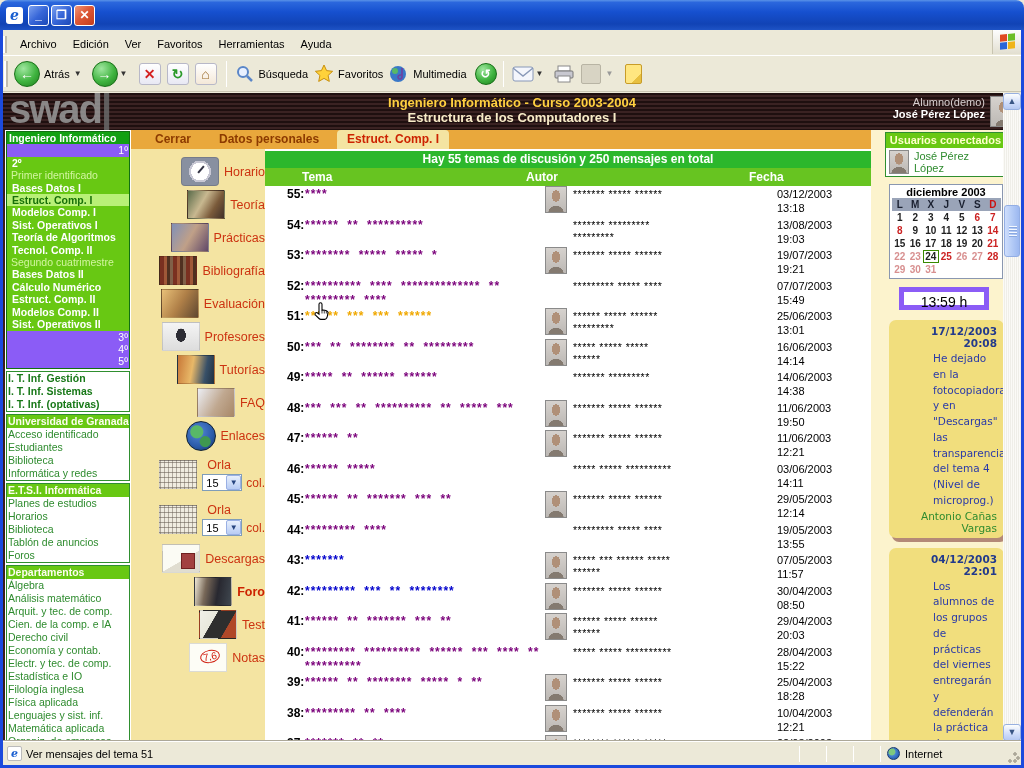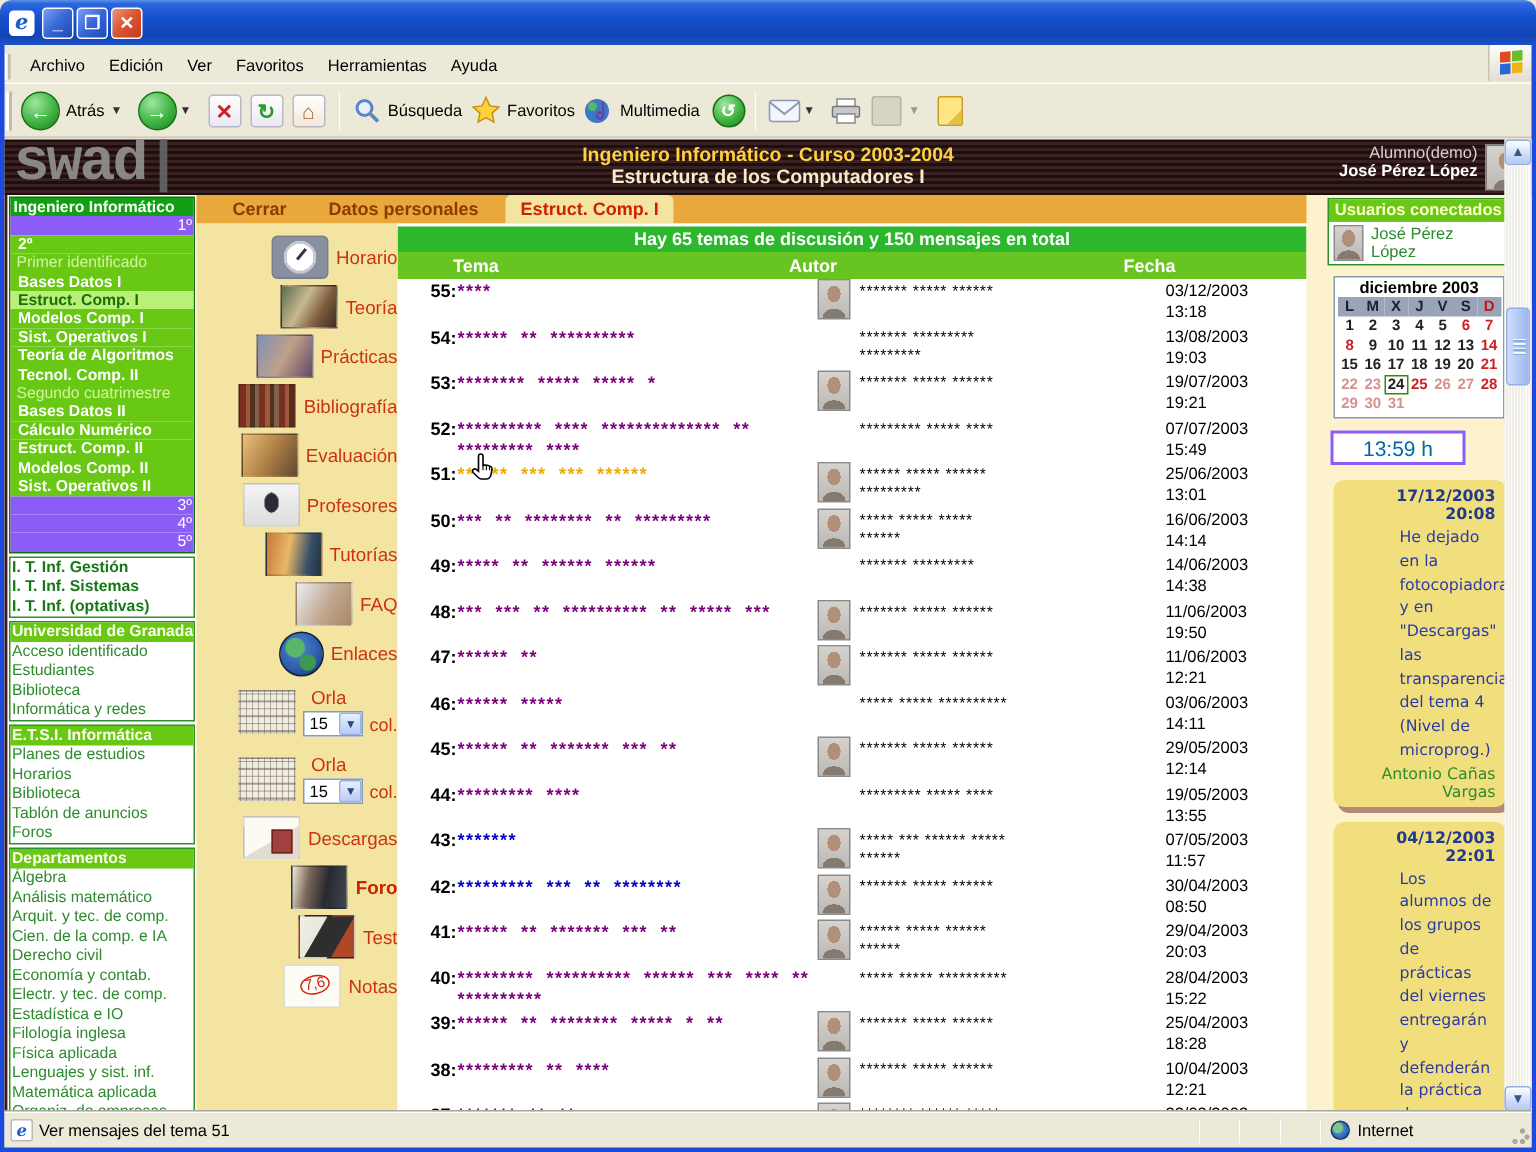--- a/index.html
+++ b/index.html
@@ -43,21 +43,21 @@
     display:flex; align-items:center; justify-content:center; font-size:14px; font-weight:bold; margin:0 3px; }
   .tool-item { display:flex; align-items:center; margin:0 2px; }
   .gray-ico { width:20px; height:20px; background:#d8d4c4; border:1px solid #b8b4a4; border-radius:2px; margin:0 2px; }
   .note-ico { width:17px; height:20px; background:linear-gradient(135deg,#ffe680 70%,#e8c040 71%); border:1px solid #c89c28; border-radius:2px; margin:0 4px; }
 
   
   .page-edge-l { position:absolute; left:0; top:30px; bottom:0; width:3px; background:#1b4add; }
   .page-edge-r { position:absolute; right:0; top:30px; bottom:0; width:3px; background:#1b4add; }
   .pagehead { position:absolute; left:3px; top:93px; width:1018px; height:37px;
     background:repeating-linear-gradient(180deg,#1e0f0f 0 2px,#3a2222 2px 4px); overflow:hidden; }
-  .swad-logo { position:absolute; left:6px; top:-6px; font-family:Liberation Mono, monospace; font-weight:bold;
+  .swad-logo { position:absolute; left:6px; top:-6px; font-family:Liberation Sans, sans-serif; font-weight:bold;
     font-size:40px; color:#9a9a9a; opacity:.85; letter-spacing:-2px;text-align:right; }
   .swad-logo i { font-style:normal; color:#6a6a6a; }
   .course { position:absolute; left:200px; right:200px; top:2px; text-align:center; }
   .course .l1 { color:#ffd040; font-weight:bold; font-size:13px; }
   .course .l2 { color:#f8ecc8; font-weight:bold; font-size:13px; }
   .headuser { position:absolute; right:36px; top:3px; text-align:right; }
   .headuser .r1 { color:#d8d0d0; font-size:11px; }
   .headuser .r2 { color:#fff; font-size:11px; font-weight:bold; }
   .photo { background:
       radial-gradient(ellipse 7px 9px at 50% 36%, #b09078 62%, rgba(0,0,0,0) 63%),
@@ -151,22 +151,22 @@
 
   .calbox { margin:7px auto 0 4px; width:114px; border:1px solid #8a97b0; background:#fff; padding:1px 2px 2px; }
   .cal-title { text-align:center; font-weight:bold; font-size:11px; }
   .cal-grid { display:grid; grid-template-columns:repeat(7,15.5px); }
   .cal-grid span { font-size:10px; font-weight:bold; text-align:center; line-height:13px; }
   .cal-dh { background:#9aa4b8; color:#1a2030; }
   .cal-dh.red { color:#cc1111; }
   .day-n { color:#222; } .day-r { color:#cc2222; } .day-p { color:#d89090; }
   .day-t { color:#222; outline:1px solid #3a8a00; outline-offset:-1px; }
 
-  .clockbox { margin:8px 0 0 2px; width:90px; height:23px; border:2px solid #8b5cf6; background:#fff;
-    text-align:center; font-size:14px; line-height:21px; color:#0369a1; }
+  .clockbox { margin:8px 0 0 14px; width:90px; height:23px; border:5px solid #8b5cf6; background:#fff;
+    text-align:center; font-size:14px; line-height:21px; color:#000000; }
 
   .note { width:115px; margin:10px 0 0 4px; background:#f1de7d; border-radius:7px; padding:5px 7px 4px;
     box-shadow:3px 4px 0 rgba(120,50,50,.55); font-family:"DejaVu Sans",sans-serif; }
   .note .nd { text-align:right; color:#223a8c; font-weight:bold; font-size:10.5px; margin-bottom:2px; }
   .note .nt { color:#2a3aa8; font-size:10.5px; line-height:1.5;margin-left:37px; }
   .note .na { text-align:right; color:#2e8b2e; font-size:10.5px; margin-top:1px; }
 
   
   .vscroll { position:absolute; right:3px; top:93px; width:18px; height:648px; background:#f2f1ec;
     background-image:repeating-linear-gradient(90deg,#fbfaf7 0 1px,#efeee8 1px 2px); }
@@ -450,21 +450,21 @@
         <div class="mi-icon ic-test"></div>
         <div class="mi-label">Test</div>
       </div>
       <div class="mi">
         <div class="mi-icon ic-notas"></div>
         <div class="mi-label">Notas</div>
       </div>
     </div>
 
   <div class="main">
-    <div class="forum-title">Hay 65 temas de discusión y 150 mensajes en total</div>
+    <div class="forum-title">Hay 55 temas de discusión y 250 mensajes en total</div>
     <div class="forum-cols">
       <div class="c1">Tema</div>
       <div class="c2">Autor</div>
       <div class="c3">Fecha</div>
     </div>
     <div id="forum-rows">
         <div class="frow">
           <div class="fnum">55:</div>
           <div class="ftopic topic-v">****</div>
           <div class="fauthor">

